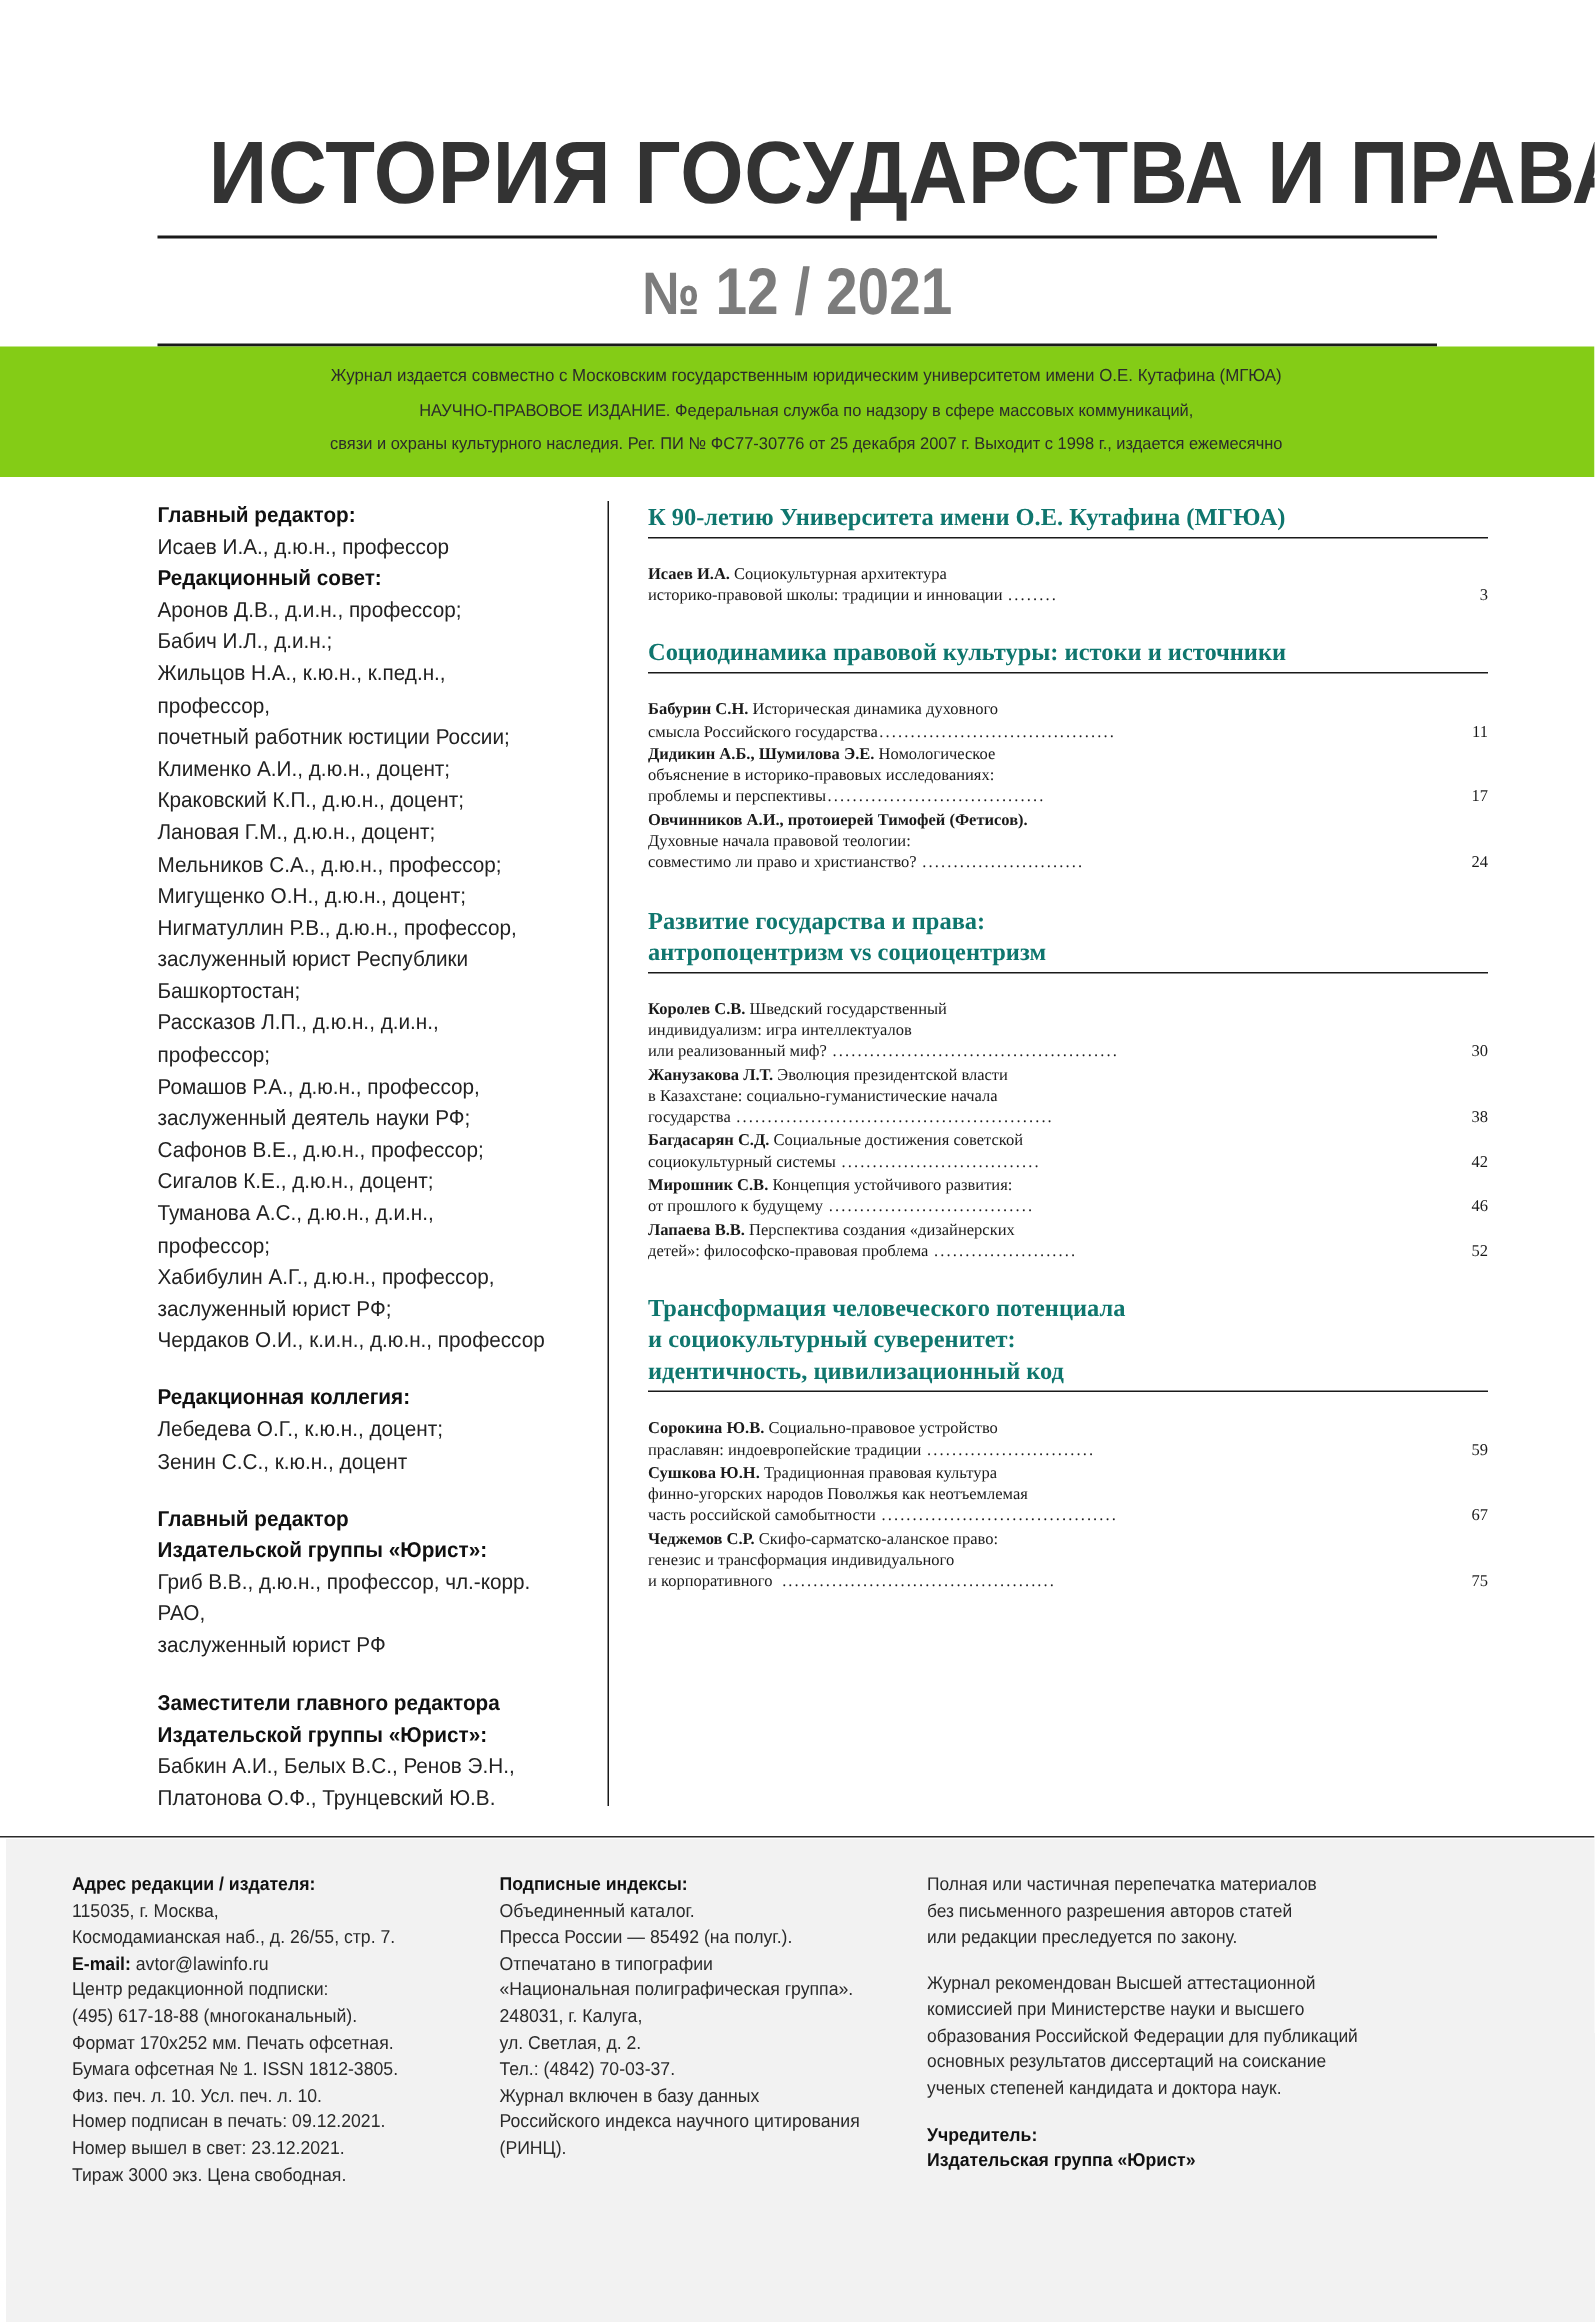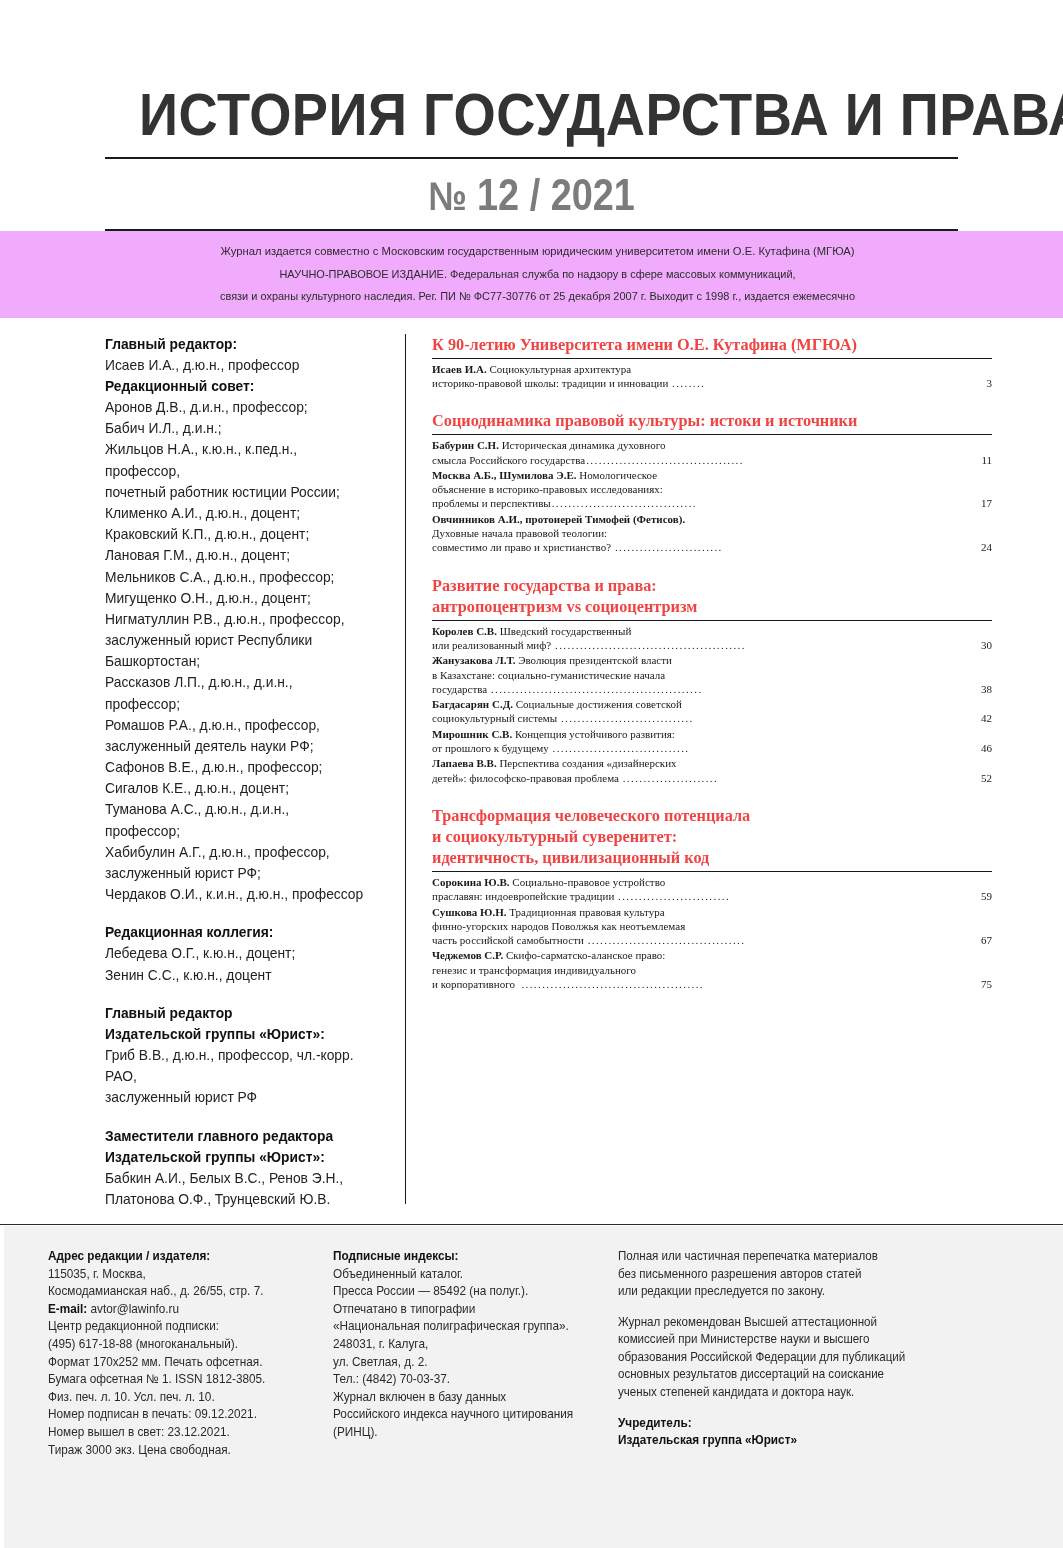--- a/index.html
+++ b/index.html
@@ -50,21 +50,21 @@
     transform-origin: center center;
     padding: 14px 0 12px 0;
     white-space: nowrap;
   }
   .issue-line .sup {
     font-size: 40px;
   }
 
   
   .notice-band {
-    background: #f0abfc;
+    background: #84cc16;
     padding: 9px 40px 11px 52px;
     text-align: center;
     margin-top: 0;
   }
   .notice-line {
     font-size: 11.3px;
     line-height: 1.95;
     color: #2b2b2b;
     white-space: nowrap;
     transform: scaleX(0.97);
@@ -113,24 +113,24 @@
   }
   .ed-gap { height: 17px; }
   .ed-gap-sm { height: 13px; }
 
   
   .toc-section-title {
     font-family: "Liberation Serif", serif;
     font-weight: bold;
     font-size: 16.3px;
     line-height: 1.29;
-    color: #ef4444;
+    color: #0f766e;
     padding-bottom: 3px;
     border-bottom: 1.6px solid #1a1a1a;
-    margin-bottom: 3px;
+    margin-bottom: 17px;
   }
   .toc-section-title .tline { display: block; }
   .toc-entry {
     font-family: "Liberation Serif", serif;
     font-size: 11px;
     line-height: 1.30;
     color: #1a1a1a;
     margin-bottom: 1px;
   }
   .toc-entry .author {
@@ -310,21 +310,21 @@
       </div>
       <div class="toc-entry">
         <div><span class="author">Бабурин С.Н.</span><span> Историческая динамика духовного</span></div>
         <div class="toc-row">
           <span class="txt"><span>смысла Российского государства</span></span>
           <span class="leader">......................................</span>
           <span class="pageno"> 11</span>
         </div>
       </div>
       <div class="toc-entry">
-        <div><span class="author">Москва А.Б., Шумилова Э.Е.</span><span> Номологическое</span></div>
+        <div><span class="author">Дидикин А.Б., Шумилова Э.Е.</span><span> Номологическое</span></div>
         <div><span>объяснение в историко-правовых исследованиях:</span></div>
         <div class="toc-row">
           <span class="txt"><span>проблемы и перспективы</span></span>
           <span class="leader">...................................</span>
           <span class="pageno"> 17</span>
         </div>
       </div>
       <div class="toc-entry">
         <div><span class="author">Овчинников А.И., протоиерей Тимофей (Фетисов).</span></div>
         <div><span>Духовные начала правовой теологии:</span></div>
@@ -334,20 +334,21 @@
           <span class="pageno"> 24</span>
         </div>
       </div>
       <div class="toc-gap"></div>
       <div class="toc-section-title">
         <span class="tline">Развитие государства и права:</span>
         <span class="tline">антропоцентризм vs социоцентризм</span>
       </div>
       <div class="toc-entry">
         <div><span class="author">Королев С.В.</span><span> Шведский государственный</span></div>
+        <div><span>индивидуализм: игра интеллектуалов</span></div>
         <div class="toc-row">
           <span class="txt"><span>или реализованный миф? </span></span>
           <span class="leader">..............................................</span>
           <span class="pageno"> 30</span>
         </div>
       </div>
       <div class="toc-entry">
         <div><span class="author">Жанузакова Л.Т.</span><span> Эволюция президентской власти</span></div>
         <div><span>в Казахстане: социально-гуманистические начала</span></div>
         <div class="toc-row">

